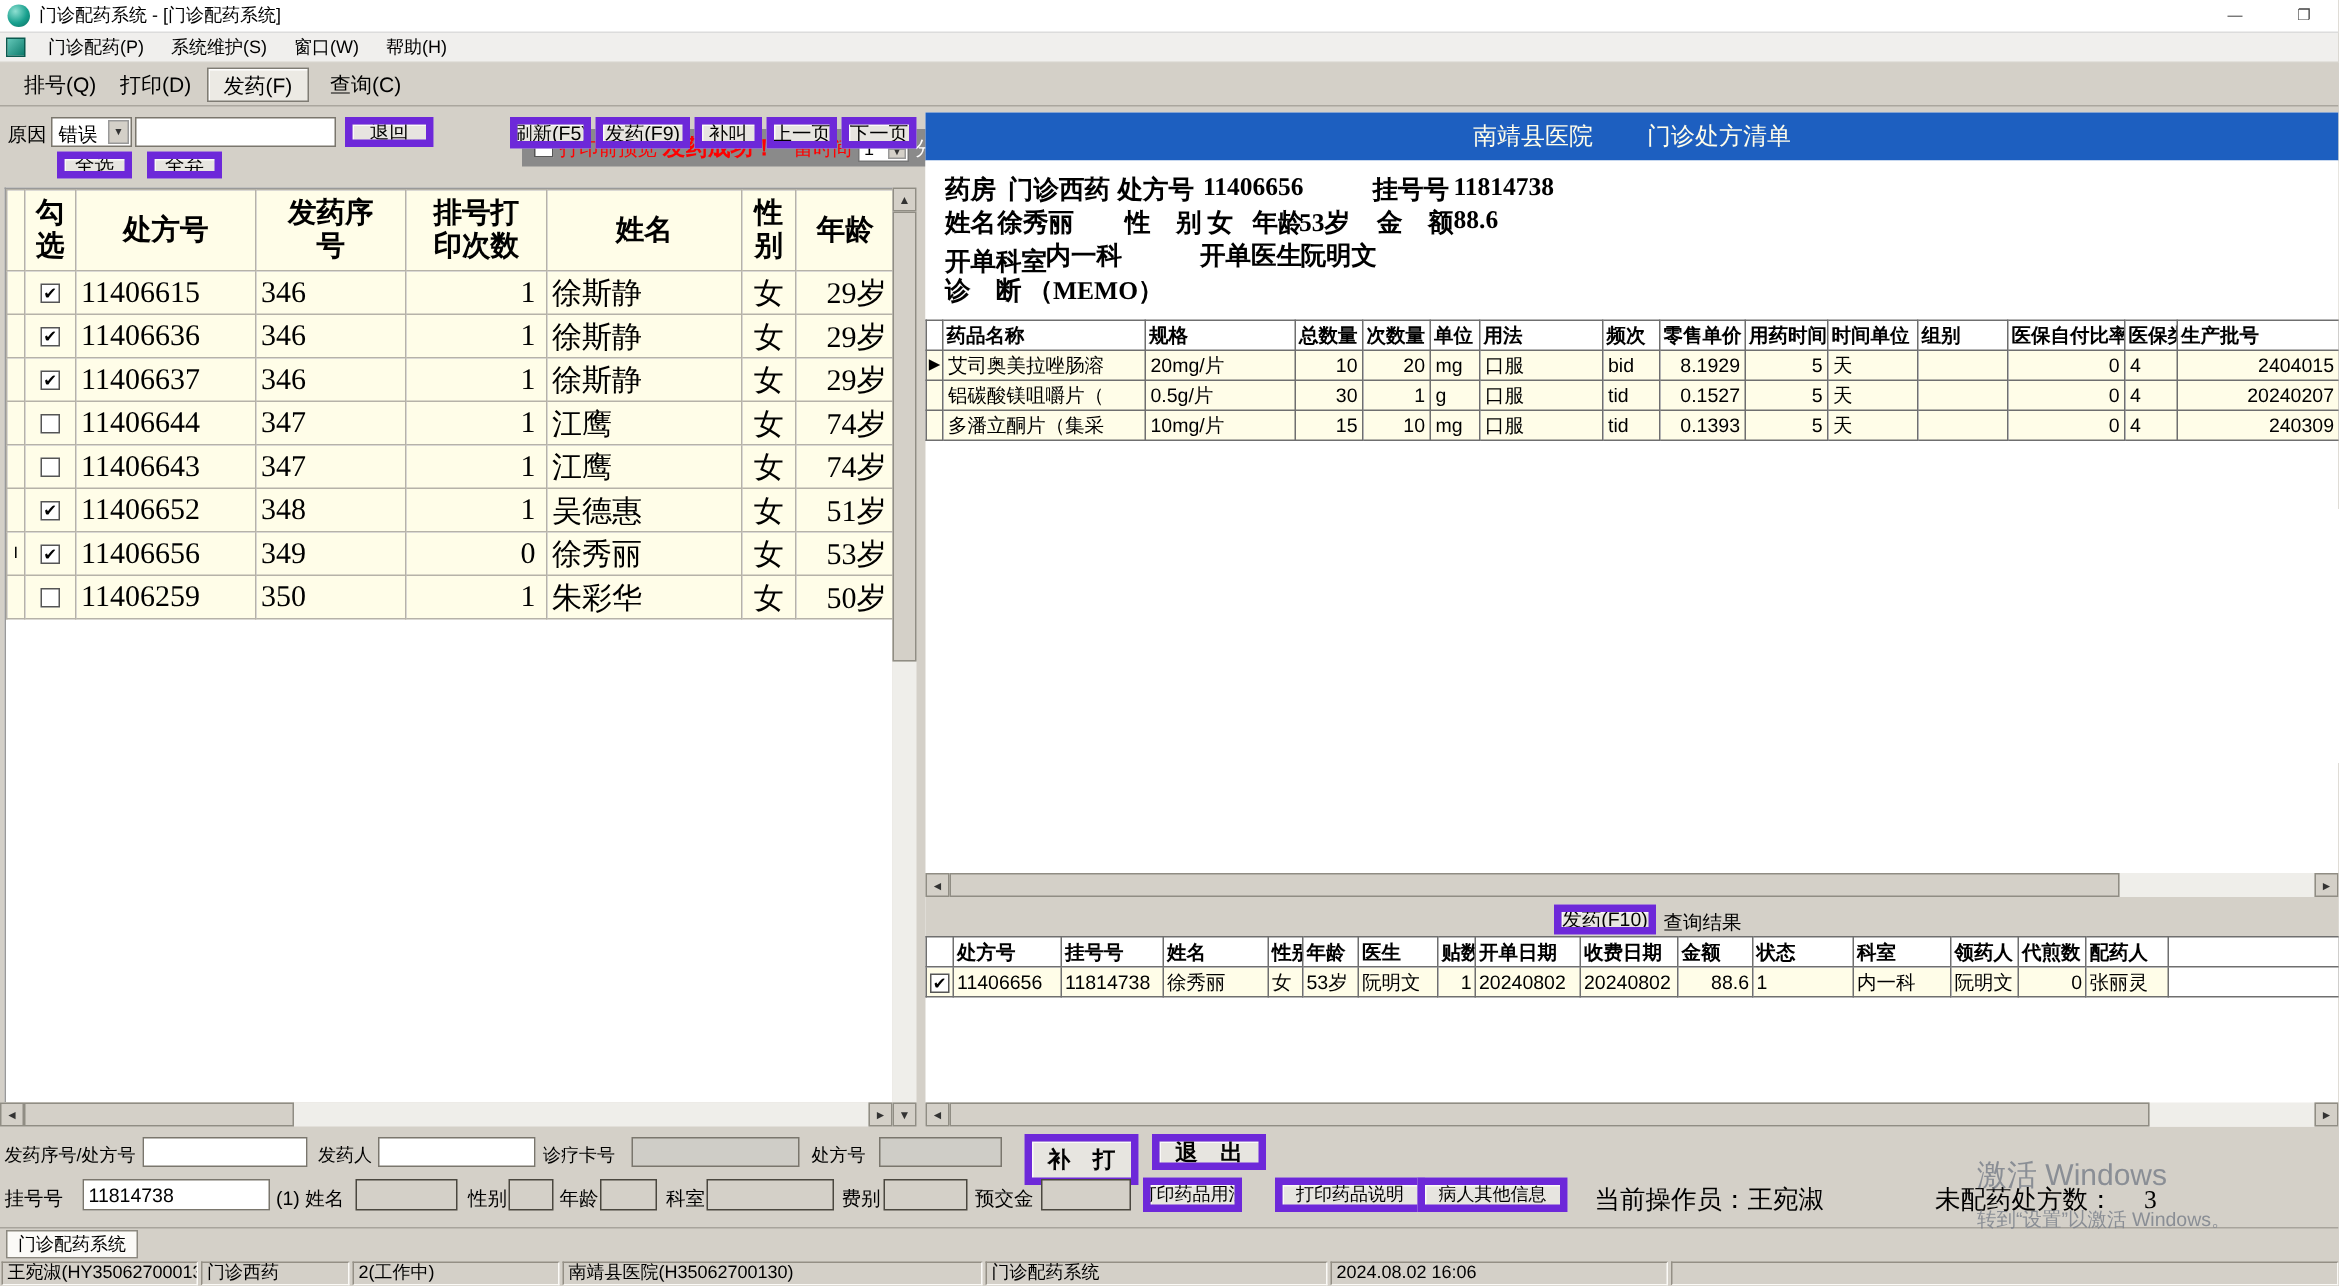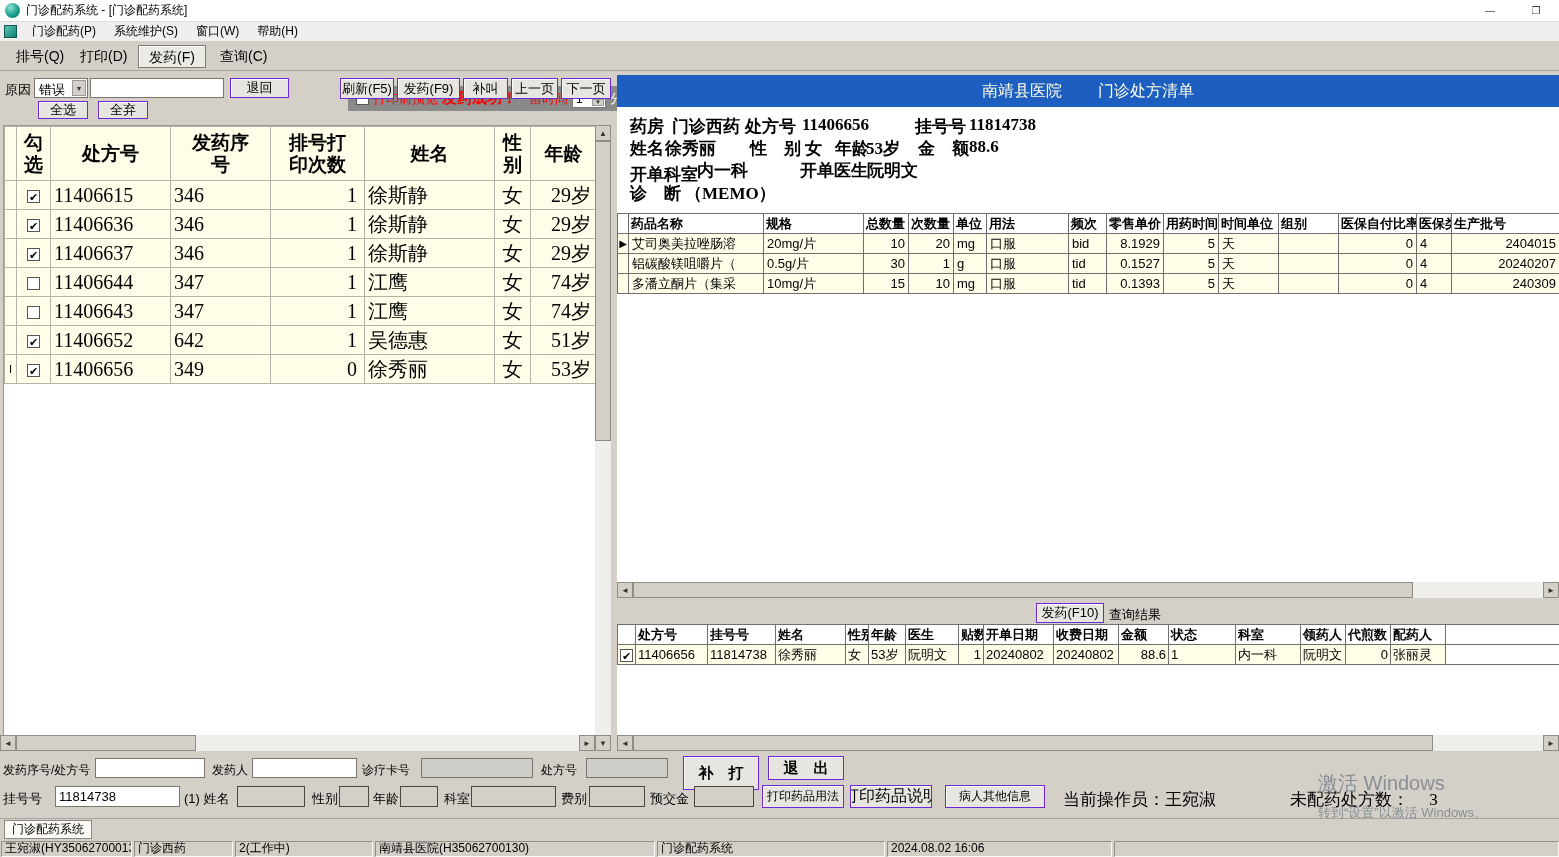--- a/index.html
+++ b/index.html
@@ -26,21 +26,21 @@
   .noticebar { position:absolute; left:348px; top:44px; width:684px; height:25px; background:#8a8a8a; display:flex; align-items:center; gap:4px; padding-left:8px; }
   .red { color:#f00; }
   .white { color:#fff; }
   .cb { display:inline-block; width:13px; height:13px; background:#fff; border:1px solid #555; font-size:11px; line-height:12px; text-align:center; vertical-align:middle; color:#000; }
   .spinner { position:relative; width:34px; height:18px; background:#fff; border:1px solid #777; display:inline-block; }
   .spin-val { position:absolute; left:3px; top:1px; font-size:12px; }
   .spin-btns { position:absolute; right:1px; top:1px; width:12px; height:14px; display:flex; flex-direction:column; }
   .su,.sd { flex:1; background:#d4d0c8; border:1px solid #999; font-size:6px; line-height:5px; text-align:center; color:#333; }
 
   
-  .btn { background:#e7e5e0; border:1px solid #6d28d9; box-shadow:inset 1px 1px 0 #fbfaf8; font-size:13px;
+  .btn { background:#e7e5e0; border:5px solid #6d28d9; box-shadow:inset 1px 1px 0 #fbfaf8; font-size:13px;
     display:flex; align-items:center; justify-content:center; white-space:nowrap; overflow:hidden; }
   .btn-bold { font-weight:bold; font-size:15px; }
   .input { background:#fff; border:1px solid #7a766d; font-size:13px; padding:2px 3px; white-space:nowrap; overflow:hidden; }
   .input.disabled { background:#cfcdc7; }
   .flatbox { background:#d4d0c8; border:1px solid #4a473f; }
   .label12 { font-size:12px; white-space:nowrap; }
   .label13 { font-size:13px; white-space:nowrap; }
   .dropdown { background:#fff; border:1px solid #7a766d; position:relative; font-size:13px; padding:2px 16px 2px 4px; }
   .dd-btn { position:absolute; right:1px; top:1px; bottom:1px; width:14px; background:#d4d0c8; border:1px solid #999; font-size:7px; display:flex; align-items:center; justify-content:center; color:#333; }
 
@@ -226,35 +226,45 @@
             <td>347</td>
             <td>1</td>
             <td>江鹰</td>
             <td>女</td>
             <td>74岁</td>
           </tr>
           <tr>
             <td class="gutter"></td>
             <td class="checkcell"><span class="cb on">✔</span></td>
             <td>11406652</td>
-            <td>642</td>
+            <td>348</td>
             <td>1</td>
             <td>吴德惠</td>
             <td>女</td>
             <td>51岁</td>
           </tr>
           <tr>
             <td class="gutter">I</td>
             <td class="checkcell"><span class="cb on">✔</span></td>
             <td>11406656</td>
             <td>349</td>
             <td>0</td>
             <td>徐秀丽</td>
             <td>女</td>
             <td>53岁</td>
+          </tr>
+          <tr>
+            <td class="gutter"></td>
+            <td class="checkcell"><span class="cb"></span></td>
+            <td>11406259</td>
+            <td>350</td>
+            <td>1</td>
+            <td>朱彩华</td>
+            <td>女</td>
+            <td>50岁</td>
           </tr>
         </tbody>
     </table>
   </div>
 
   <div class="abs sb" style="left:595px;top:125px;width:16px;height:626px">
     <div class="sb-btn" style="left:0;top:0">▲</div>
     <div class="sb-thumb" style="left:0;top:16px;width:16px;height:300px"></div>
     <div class="sb-btn" style="left:0;bottom:0">▼</div>
   </div>
@@ -494,22 +504,22 @@
   <span class="abs label13" style="left:312px;top:790px">性别</span>
   <div class="abs flatbox" style="left:339px;top:786px;width:30px;height:21px"></div>
   <span class="abs label13" style="left:373px;top:790px">年龄</span>
   <div class="abs flatbox" style="left:400px;top:786px;width:38px;height:21px"></div>
   <span class="abs label13" style="left:444px;top:790px">科室</span>
   <div class="abs flatbox" style="left:471px;top:786px;width:85px;height:21px"></div>
   <span class="abs label13" style="left:561px;top:790px">费别</span>
   <div class="abs flatbox" style="left:589px;top:786px;width:56px;height:21px"></div>
   <span class="abs label13" style="left:650px;top:790px">预交金</span>
   <div class="abs flatbox" style="left:694px;top:786px;width:60px;height:21px"></div>
-  <div class="abs btn" style="left:762px;top:785px;width:82px;height:23px;font-size:12px">打印药品用法</div>
-  <div class="abs btn" style="left:850px;top:785px;width:82px;height:23px;font-size:16px">打印药品说明</div>
+  <div class="abs btn" style="left:762px;top:785px;width:66px;height:23px;font-size:12px">打印药品用法</div>
+  <div class="abs btn" style="left:850px;top:785px;width:100px;height:23px;font-size:12px">打印药品说明</div>
   <div class="abs btn" style="left:945px;top:785px;width:100px;height:23px;font-size:12px">病人其他信息</div>
   <span class="abs bigtext" style="left:1063px;top:788px">当前操作员：王宛淑</span>
   <div class="abs bigtext" style="left:1290px;top:788px">
     <span>未配药处方数：</span>
     <span style="margin-left:16px">3</span>
   </div>
 
   <div class="abs" style="left:0;top:818px;width:1559px;height:1px;background:#a8a49c"></div>
   <div class="abs bottom-tab">门诊配药系统</div>
   <div class="abs statusbar">

